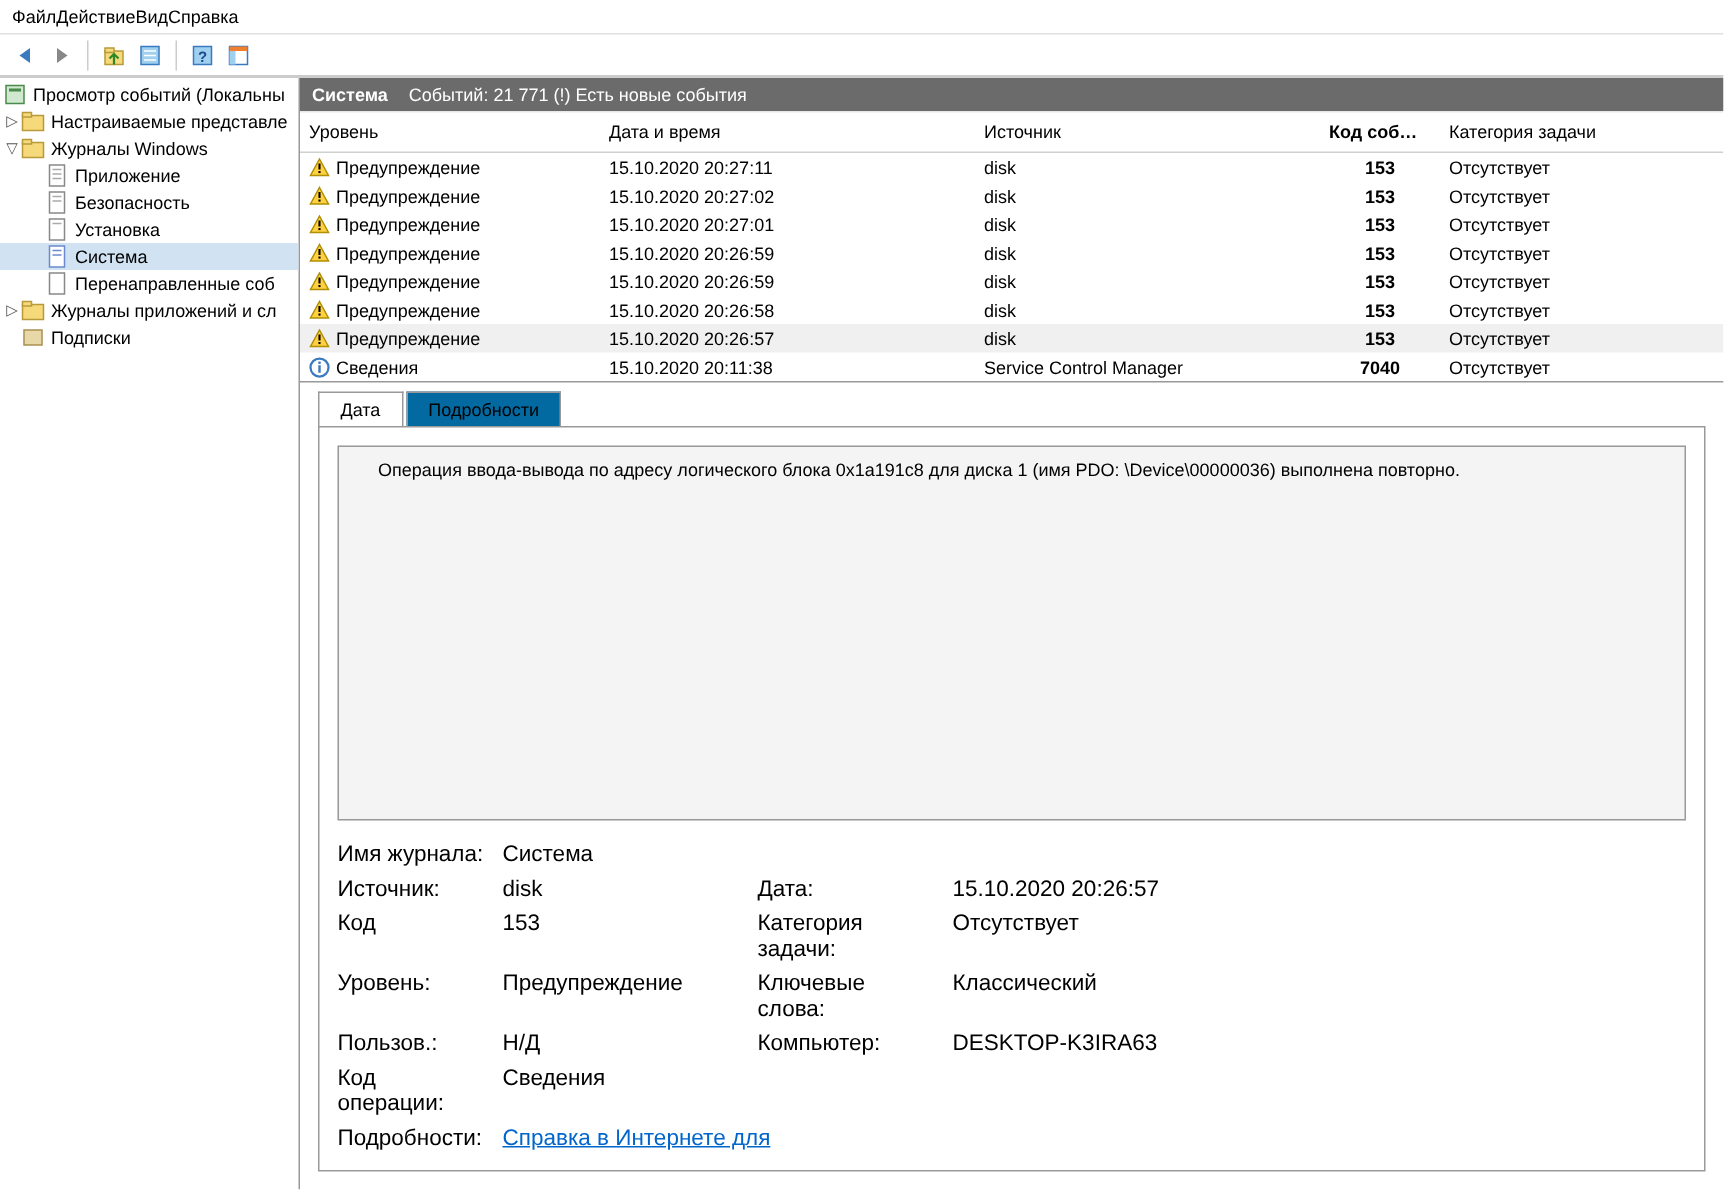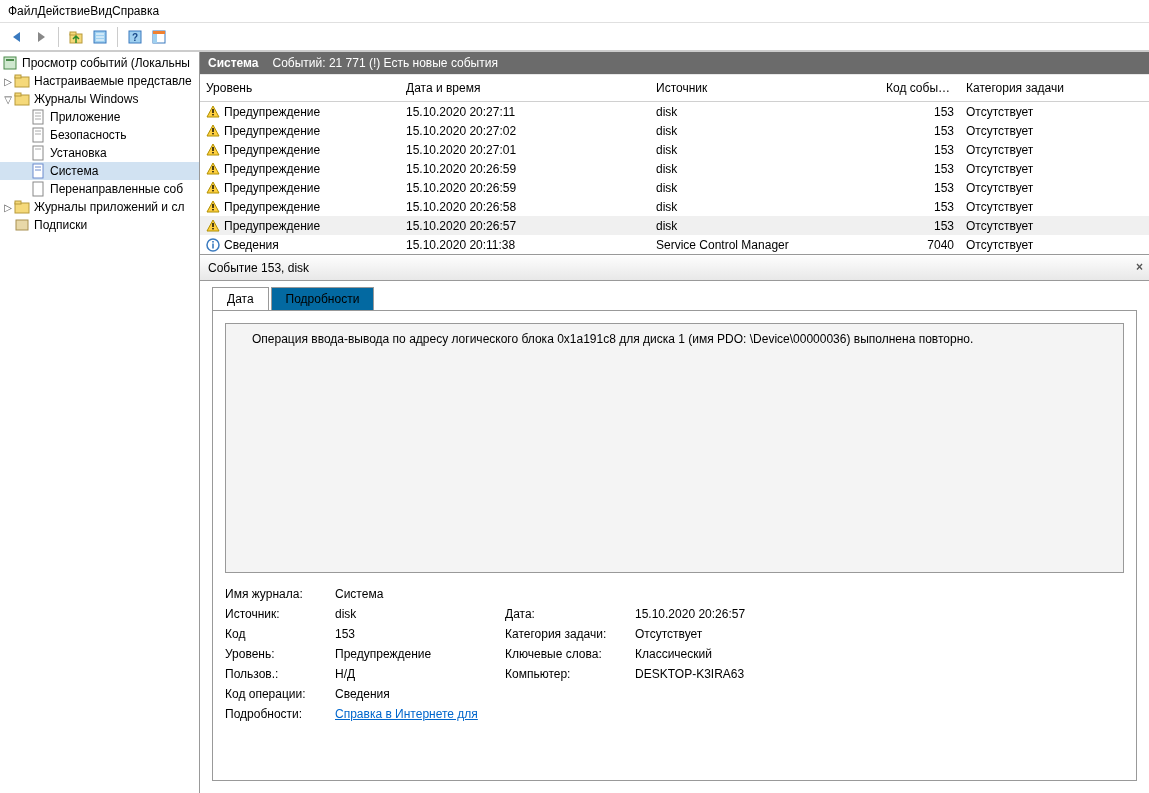--- a/index.html
+++ b/index.html
@@ -19,32 +19,32 @@
 .content { flex: 1; display: flex; flex-direction: column; min-width: 0; }
 .header-bar { height: 22px; background: #6b6b6b; color: #fff; display: flex; align-items: center; padding: 0 8px; gap: 14px; font-size: 12px; }
 .header-bar .title { font-weight: bold; }
 .grid { flex: 0 0 auto; border-bottom: 1px solid #999; overflow: hidden; }
 .grid-head, .grid-row { display: flex; align-items: center; height: 19px; }
 .grid-head { background: #fff; border-top:1px solid #e8e8e8; border-bottom: 1px solid #d0d0d0; height: 28px; }
 .col { padding: 0 6px; overflow: hidden; text-overflow: ellipsis; white-space: nowrap; }
 .col-level { width: 200px; display:flex; align-items:center; gap:4px;}
 .col-date { width: 250px; }
 .col-src { width: 230px; }
-.col-id { width: 80px; text-align: right; }
+.col-id { width: 80px; text-align: center; font-weight: bold; }
 .col-cat { flex: 1; }
 .grid-row.selected { background: #f0f0f0; }
 .lvl-icon { width: 14px; height: 14px; flex-shrink:0; }
 .detail-header { height: 26px; background: linear-gradient(#fdfdfd,#e8e8e8); border-top: 1px solid #fff; border-bottom: 1px solid #999; display: flex; align-items: center; padding: 0 8px; font-size: 12px; position:relative;}
 .detail-header .close { position:absolute; right:6px; top:4px; font-weight:bold; color:#555;}
 .tabs { display: flex; padding: 6px 12px 0 12px; }
 .tab { padding: 4px 14px; border: 1px solid #999; border-bottom: none; background: #0369a1; margin-right: 2px; font-size:12px; cursor:default;}
 .tab.active { background: #fff; position: relative; z-index: 2; }
 .tab-panel { margin: 0 12px 12px 12px; border: 1px solid #999; padding: 12px; display:flex; flex-direction:column; gap:14px; background:#fff; flex:1; min-height:0;}
 .desc-box { border: 1px solid #999; background: #f4f4f4; padding: 8px 26px; height: 250px; overflow:auto; }
-.props { display: grid; grid-template-columns: 100px 160px 120px 1fr; row-gap: 6px; column-gap: 10px; font-size:12px;}
+.props { display: grid; grid-template-columns: 100px 160px 120px 1fr; row-gap: 6px; column-gap: 10px; font-size:15px;}
 .props .lbl { color: #000; }
 .link { color: #0066cc; text-decoration: underline; cursor:pointer;}
 svg { display:block; }
 </style>
 </head>
 <body>
 
 <div class="menubar">
   <span>Файл</span>
   <span>Действие</span>
@@ -308,24 +308,20 @@
               <span>Сведения</span>
             </div>
             <div class="col col-date">15.10.2020 20:11:38</div>
             <div class="col col-src">Service Control Manager</div>
             <div class="col col-id">7040</div>
             <div class="col col-cat">Отсутствует</div>
           </div>
         </div>
     </div>
 
-    <div class="detail-header">
-      <span>Событие 153, disk</span>
-      <span class="close">×</span>
-    </div>
 
     <div class="tabs">
       <div class="tab active">Дата</div>
       <div class="tab">Подробности</div>
     </div>
 
     <div class="tab-panel">
       <div class="desc-box">Операция ввода-вывода по адресу логического блока 0x1a191c8 для диска 1 (имя PDO: \Device\00000036) выполнена повторно.</div>
       <div class="props">
         <span class="lbl">Имя журнала:</span>

